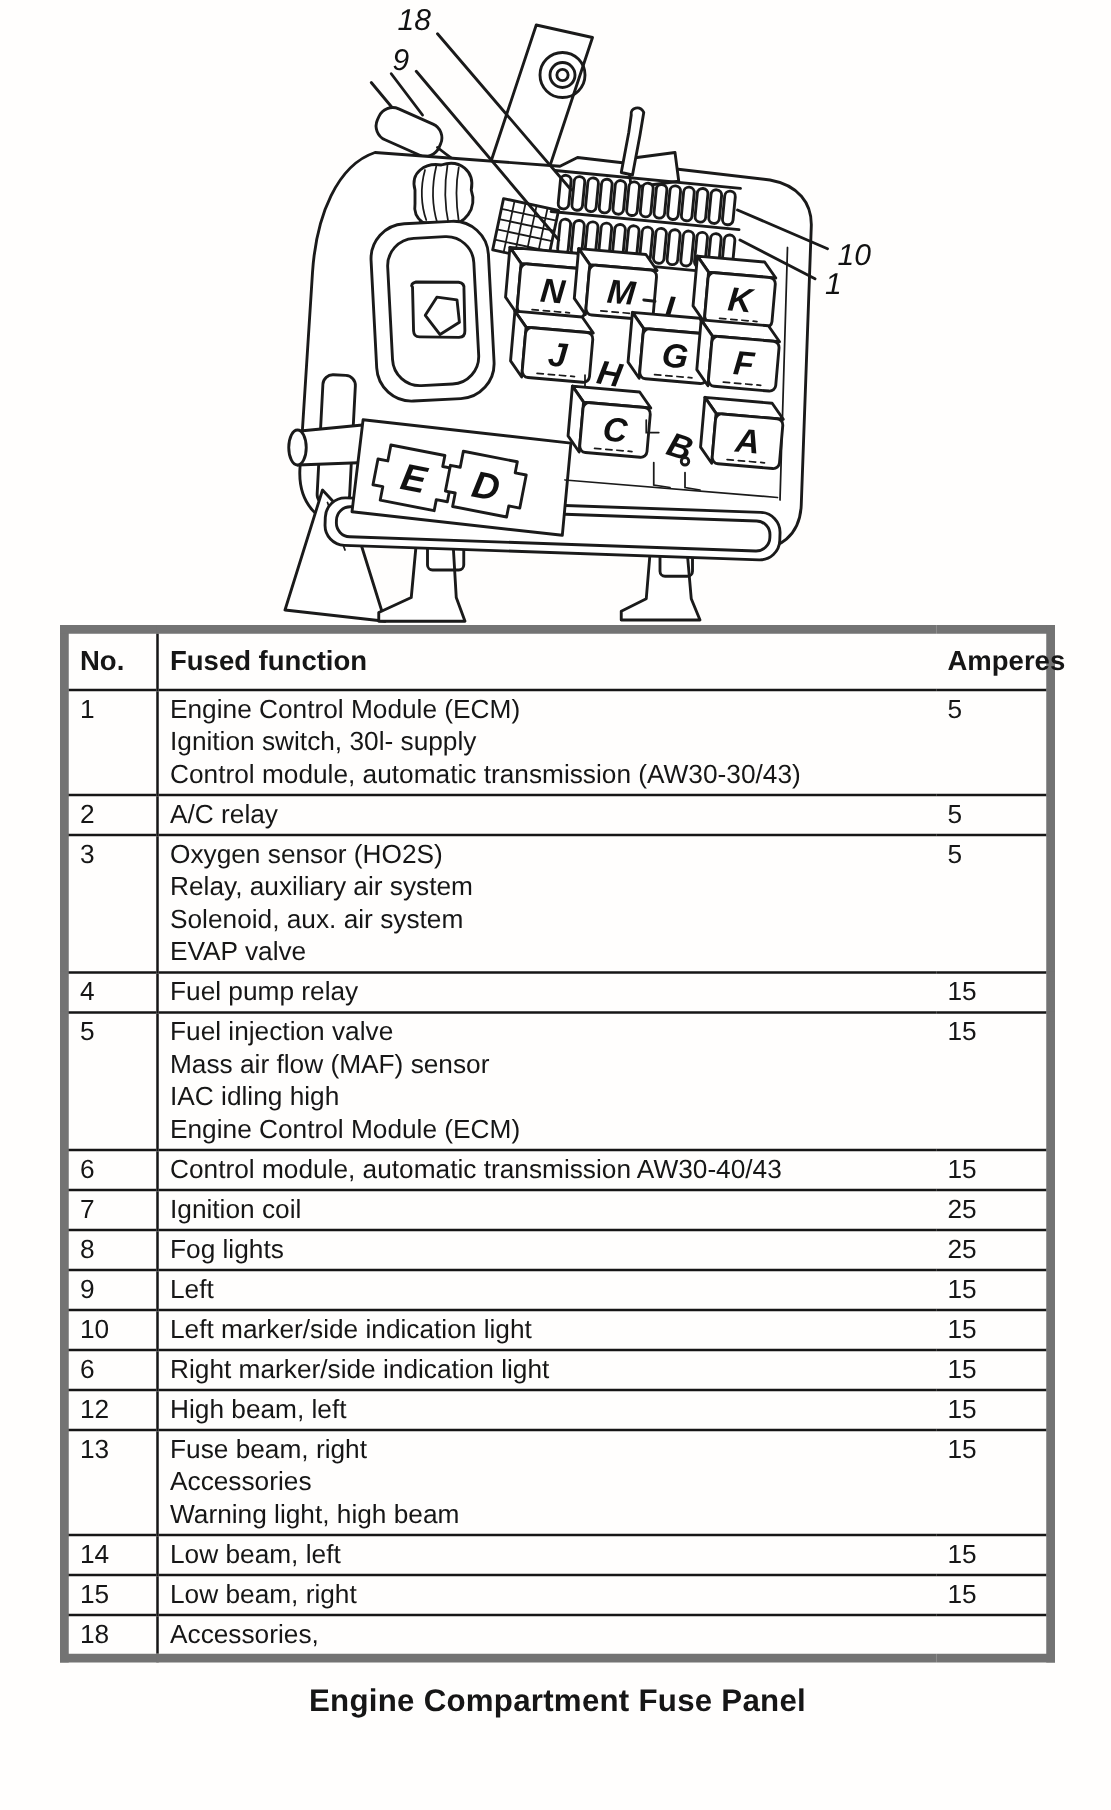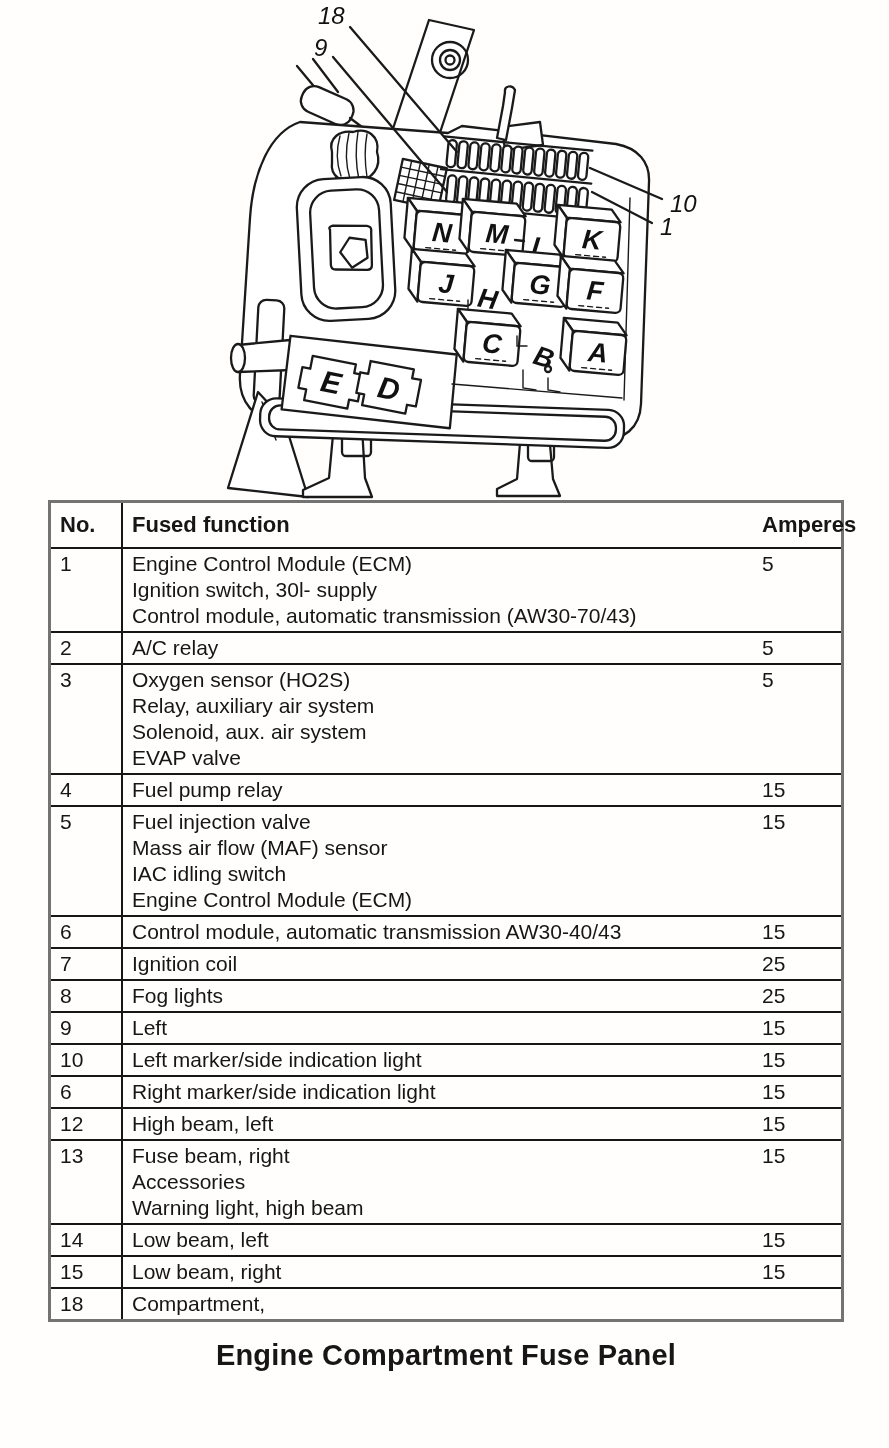--- a/index.html
+++ b/index.html
@@ -19,41 +19,41 @@
   .relay-letter { font:italic 700 27px "Liberation Sans", sans-serif; fill:#111; text-anchor:middle; }
   .plug-letter  { font:italic 700 30px "Liberation Sans", sans-serif; fill:#111; text-anchor:middle; }
   .callout-num  { font:italic 400 24px "Liberation Sans", sans-serif; fill:#111; }
 
   
   table.fuse-table {
     border-collapse:collapse;
     margin:0 0 0 48px;
     width:796px;
     table-layout:fixed;
-    border:3px solid #737373;
+    border:7px solid #737373;
   }
   .fuse-table th, .fuse-table td {
     border-top:2px solid #161616;
     padding:2px 9px;
     vertical-align:top;
     font-size:21px;
     line-height:26px;
     text-align:left;
   }
   .fuse-table thead th { font-size:22px; font-weight:bold; padding-top:9px; padding-bottom:9px; border-top:none; }
   .col-no  { width:52px; border-right:2px solid #161616; }
   .col-amp { width:70px; text-align:right; }
   .fuse-table tbody { border-top:2px solid #161616; }
 
   .caption {
     width:796px;
     margin:17px 0 0 48px;
     text-align:center;
     font-weight:bold;
-    font-size:29px;
+    font-size:25px;
     letter-spacing:0.2px;
   }
 </style>
 </head>
 <body style="color: rgb(22, 22, 22);">
 
 <div class="page">
 
   <svg class="diagram" viewBox="0 0 889 500">
 
@@ -261,21 +261,21 @@
         <th class="col-fn">Fused function</th>
         <th class="col-amp">Amperes</th>
       </tr>
     </thead>
     <tbody>
         <tr>
           <td class="col-no">1</td>
           <td class="col-fn">
             <div>Engine Control Module (ECM)</div>
             <div>Ignition switch, 30l- supply</div>
-            <div>Control module, automatic transmission (AW30-70/43)</div>
+            <div>Control module, automatic transmission (AW30-30/43)</div>
           </td>
           <td class="col-amp">5</td>
         </tr>
         <tr>
           <td class="col-no">2</td>
           <td class="col-fn">
             <div>A/C relay</div>
           </td>
           <td class="col-amp">5</td>
         </tr>
@@ -294,21 +294,21 @@
           <td class="col-fn">
             <div>Fuel pump relay</div>
           </td>
           <td class="col-amp">15</td>
         </tr>
         <tr>
           <td class="col-no">5</td>
           <td class="col-fn">
             <div>Fuel injection valve</div>
             <div>Mass air flow (MAF) sensor</div>
-            <div>IAC idling switch</div>
+            <div>IAC idling high</div>
             <div>Engine Control Module (ECM)</div>
           </td>
           <td class="col-amp">15</td>
         </tr>
         <tr>
           <td class="col-no">6</td>
           <td class="col-fn">
             <div>Control module, automatic transmission AW30-40/43</div>
           </td>
           <td class="col-amp">15</td>
@@ -374,21 +374,21 @@
         <tr>
           <td class="col-no">15</td>
           <td class="col-fn">
             <div>Low beam, right</div>
           </td>
           <td class="col-amp">15</td>
         </tr>
         <tr>
           <td class="col-no">18</td>
           <td class="col-fn">
-            <div>Compartment,</div>
+            <div>Accessories,</div>
           </td>
           <td class="col-amp"></td>
         </tr>
       </tbody>
   </table>
 
   <div class="caption">Engine Compartment Fuse Panel</div>
 
 </div>
 

